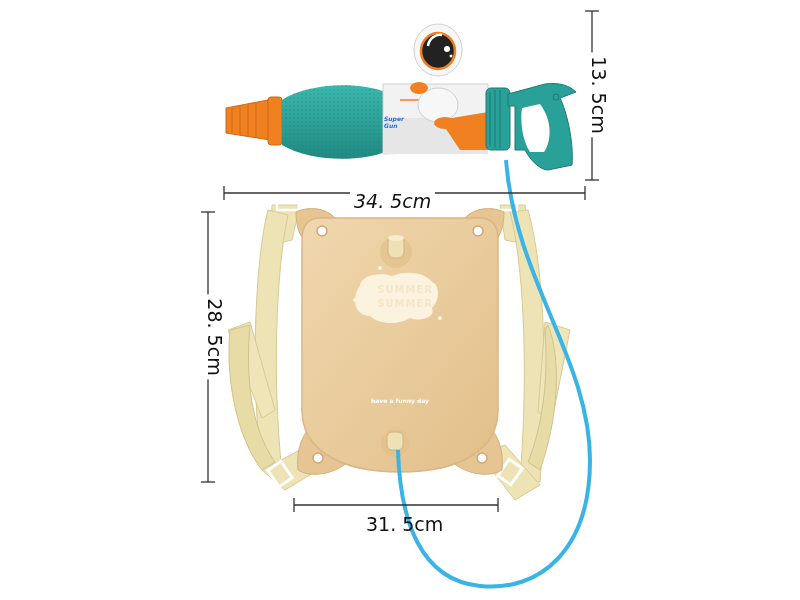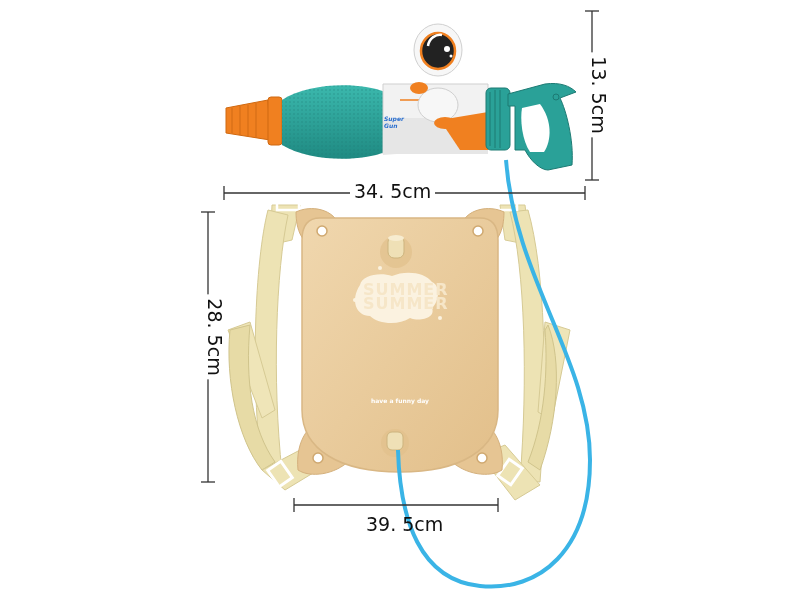--- a/index.html
+++ b/index.html
@@ -1,20 +1,20 @@
 <!DOCTYPE html>
 <html><head>
 <meta charset="utf-8">
 <style>
   html, body { margin: 0; padding: 0; background: #ffffff; }
   body { width: 800px; height: 600px; position: relative; overflow: hidden; font-family: "DejaVu Sans", sans-serif; }
   #stage { position: absolute; left: 0; top: 0; width: 800px; height: 600px; }
   .dim-label { position: absolute; font-family: "DejaVu Sans", sans-serif; font-size: 19px; color: #111; background: #fff; padding: 0 4px; line-height: 22px; white-space: nowrap; }
   .dim-vert { transform-origin: center center; }
-  .bag-text-1 { position: absolute; font-family: "DejaVu Sans", sans-serif; font-weight: bold; color: #f6e6c8; font-size: 16px; letter-spacing: 1px; text-align: right; line-height: 14px; }
+  .bag-text-1 { position: absolute; font-family: "DejaVu Sans", sans-serif; font-weight: bold; color: #f6e6c8; font-size: 10px; letter-spacing: 1px; text-align: right; line-height: 14px; }
   .bag-text-2 { position: absolute; font-family: "DejaVu Sans", sans-serif; font-weight: bold; color: #ffffff; font-size: 6px; white-space: nowrap; }
   .brand { position: absolute; font-family: "DejaVu Sans", sans-serif; font-weight: bold; font-style: italic; color: #2a6fd0; font-size: 6px; line-height: 7px; }
 </style>
 </head>
 <body>
 
 <div id="stage">
   <svg width="800" height="600" viewBox="0 0 800 600" xmlns="http://www.w3.org/2000/svg">
     <defs>
       <linearGradient id="bagGrad" x1="0" y1="0" x2="1" y2="1">
@@ -142,17 +142,17 @@
   </div>
   <div class="bag-text-2" style="left:371px; top:397px;">have a funny day</div>
 
   
   <div class="brand" style="left:384px; top:115px;">
     <div>Super</div>
     <div>Gun</div>
   </div>
 
   
-  <div class="dim-label" style="left:350px; top:180px;">34. 5cm</div>
+  <div class="dim-label" style="left:350px; top:190px;font-style:italic;">34. 5cm</div>
   <div class="dim-label dim-vert" style="left:556px; top:84px; transform: rotate(90deg);">13. 5cm</div>
   <div class="dim-label dim-vert" style="left:172px; top:326px; transform: rotate(90deg);">28. 5cm</div>
-  <div class="dim-label" style="left:362px; top:513px; background: transparent;">39. 5cm</div>
+  <div class="dim-label" style="left:362px; top:513px; background: transparent;">31. 5cm</div>
 </div>
 
 </body></html>

